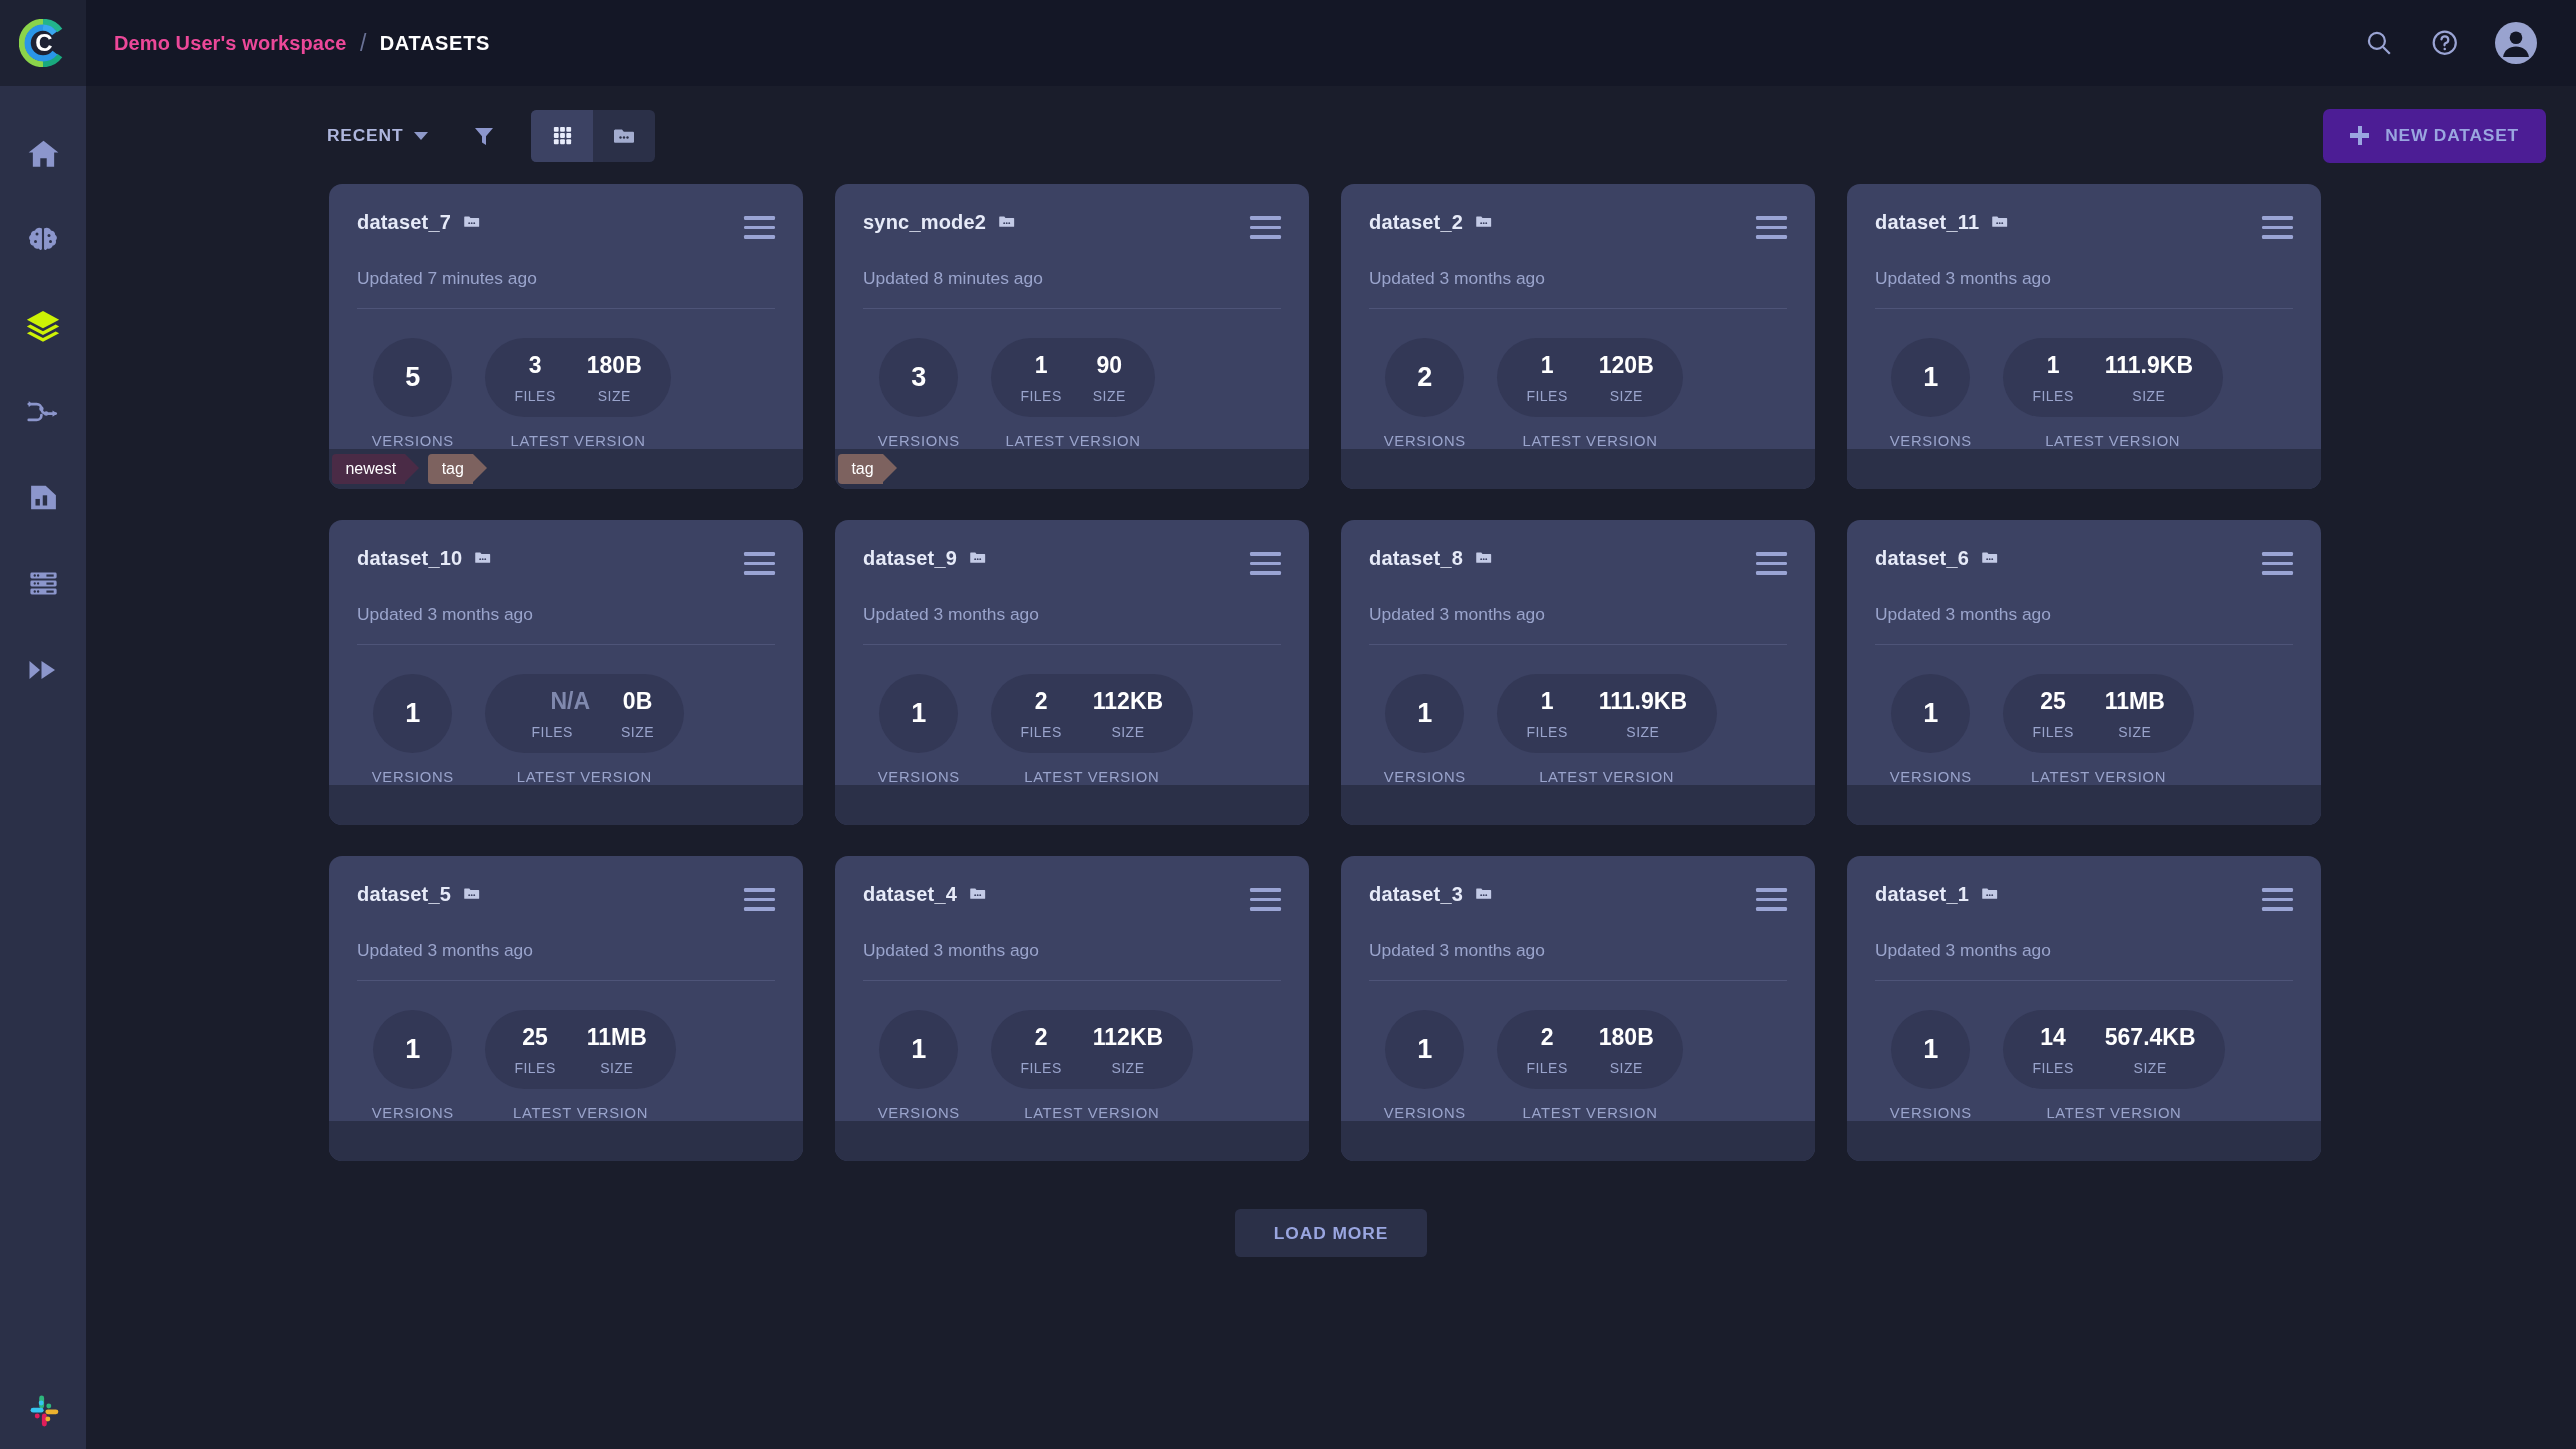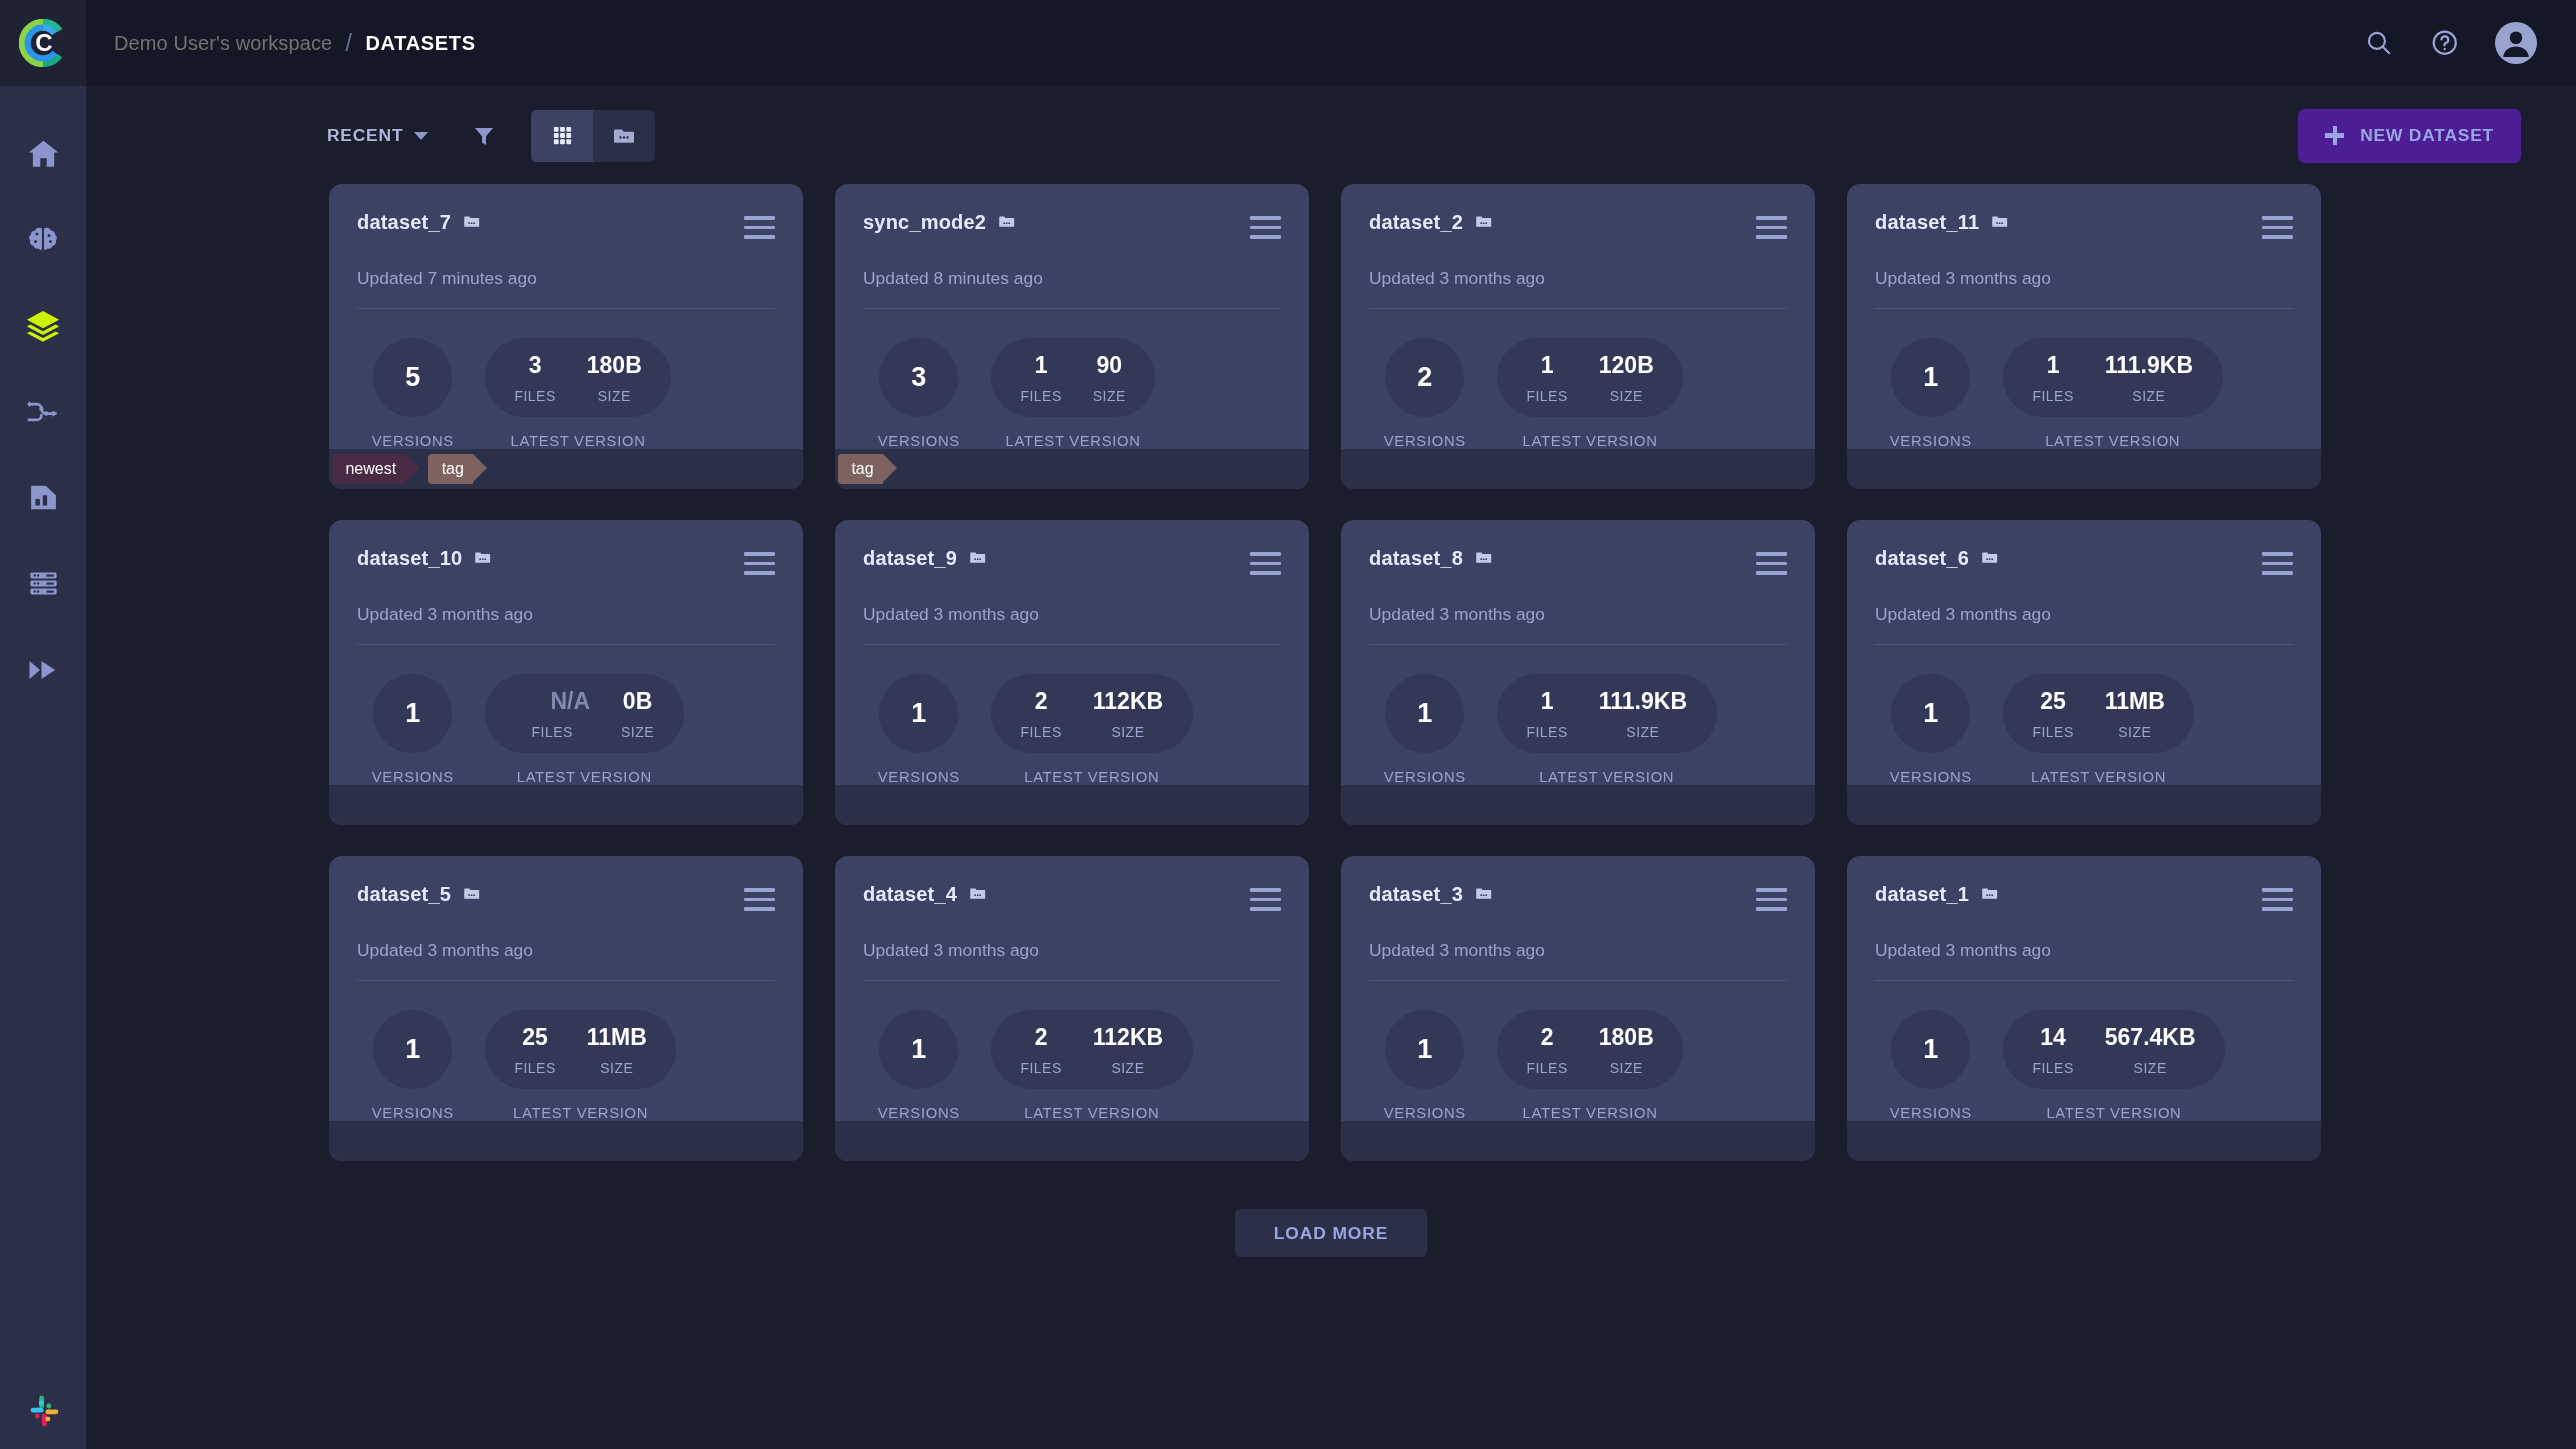--- a/index.html
+++ b/index.html
@@ -22,21 +22,21 @@
     width: 86px; height: 86px;
     display: flex; align-items: center; justify-content: center;
     background: #1e2233;
     flex: 0 0 86px;
   }
   .breadcrumb {
     display: flex; align-items: center; gap: 13.4px;
     margin-left: 28px;
   }
   .crumb-workspace {
-    color: #737373; font-size: 20px; letter-spacing: 0.1px;
+    color: #ec4899; font-size: 20px; letter-spacing: 0.1px; font-weight: bold;
   }
   .crumb-sep { color: #6a7296; font-size: 23px; font-weight: 300; }
   .crumb-current {
     color: #ffffff; font-size: 20px; font-weight: bold; letter-spacing: 0.7px;
   }
   .topbar-right {
     margin-left: auto; display: flex; align-items: center;
     gap: 36px; padding-right: 39px;
   }
   .icon-btn { cursor: pointer; display: flex; align-items: center; justify-content: center; }
@@ -69,21 +69,21 @@
   
   .main {
     position: absolute; top: 86px; left: 86px;
     width: 2490px; height: 1363px;
     background: #1a1d2b;
     overflow: hidden;
   }
 
   .toolbar {
     display: flex; align-items: center;
-    padding: 24px 55px 0 241px;
+    padding: 24px 30px 0 241px;
     height: 75px;
   }
   .sort-select {
     display: flex; align-items: center; gap: 10.7px;
     color: #aeb6dd; font-size: 17.4px; font-weight: bold; letter-spacing: 0.8px;
     cursor: pointer;
   }
   .caret {
     width: 0; height: 0;
     border-left: 7.4px solid transparent;

